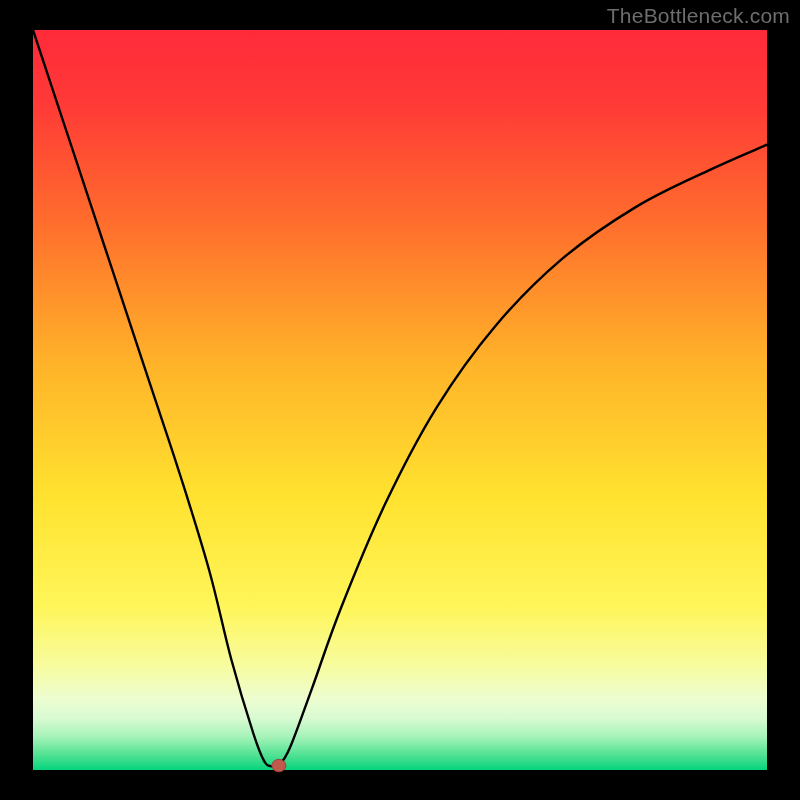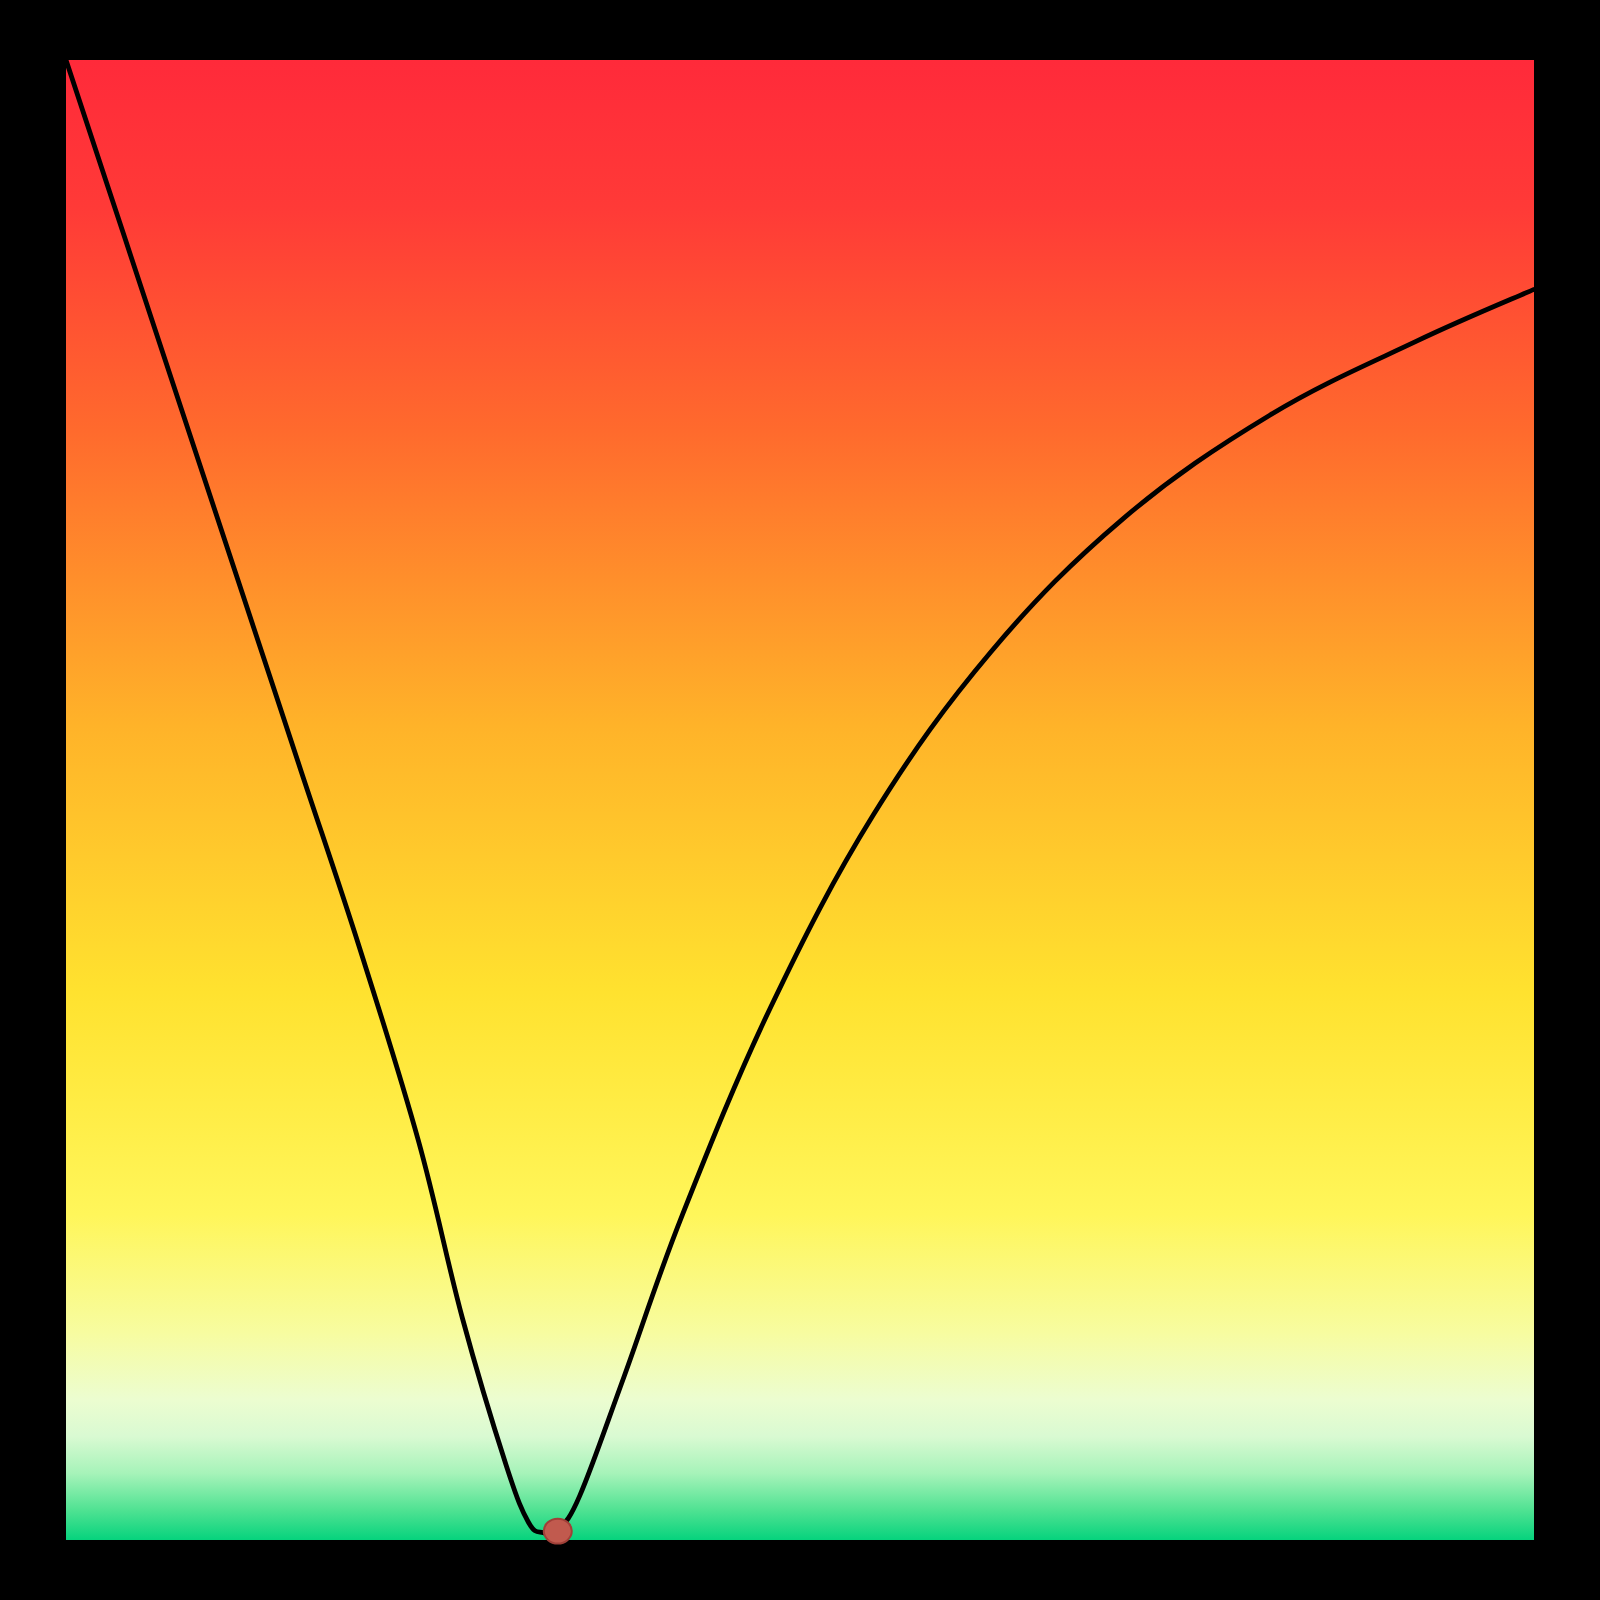--- a/index.html
+++ b/index.html
@@ -29,20 +29,21 @@
     user-select: none;
   }
   svg {
     display: block;
   }
 </style>
 </head>
 <body>
 
 <div class="frame">
+  <div class="watermark">TheBottleneck.com</div>
 
   <svg id="chart-svg" width="800" height="800" viewBox="0 0 800 800">
     <defs>
       <linearGradient id="bg-grad" x1="0" y1="0" x2="0" y2="1">
           <stop offset="0%" stop-color="#ff2a3a"></stop>
           <stop offset="10%" stop-color="#ff3a37"></stop>
           <stop offset="25%" stop-color="#ff6a2d"></stop>
           <stop offset="45%" stop-color="#ffb329"></stop>
           <stop offset="63%" stop-color="#ffe22f"></stop>
           <stop offset="78%" stop-color="#fff65a"></stop>

